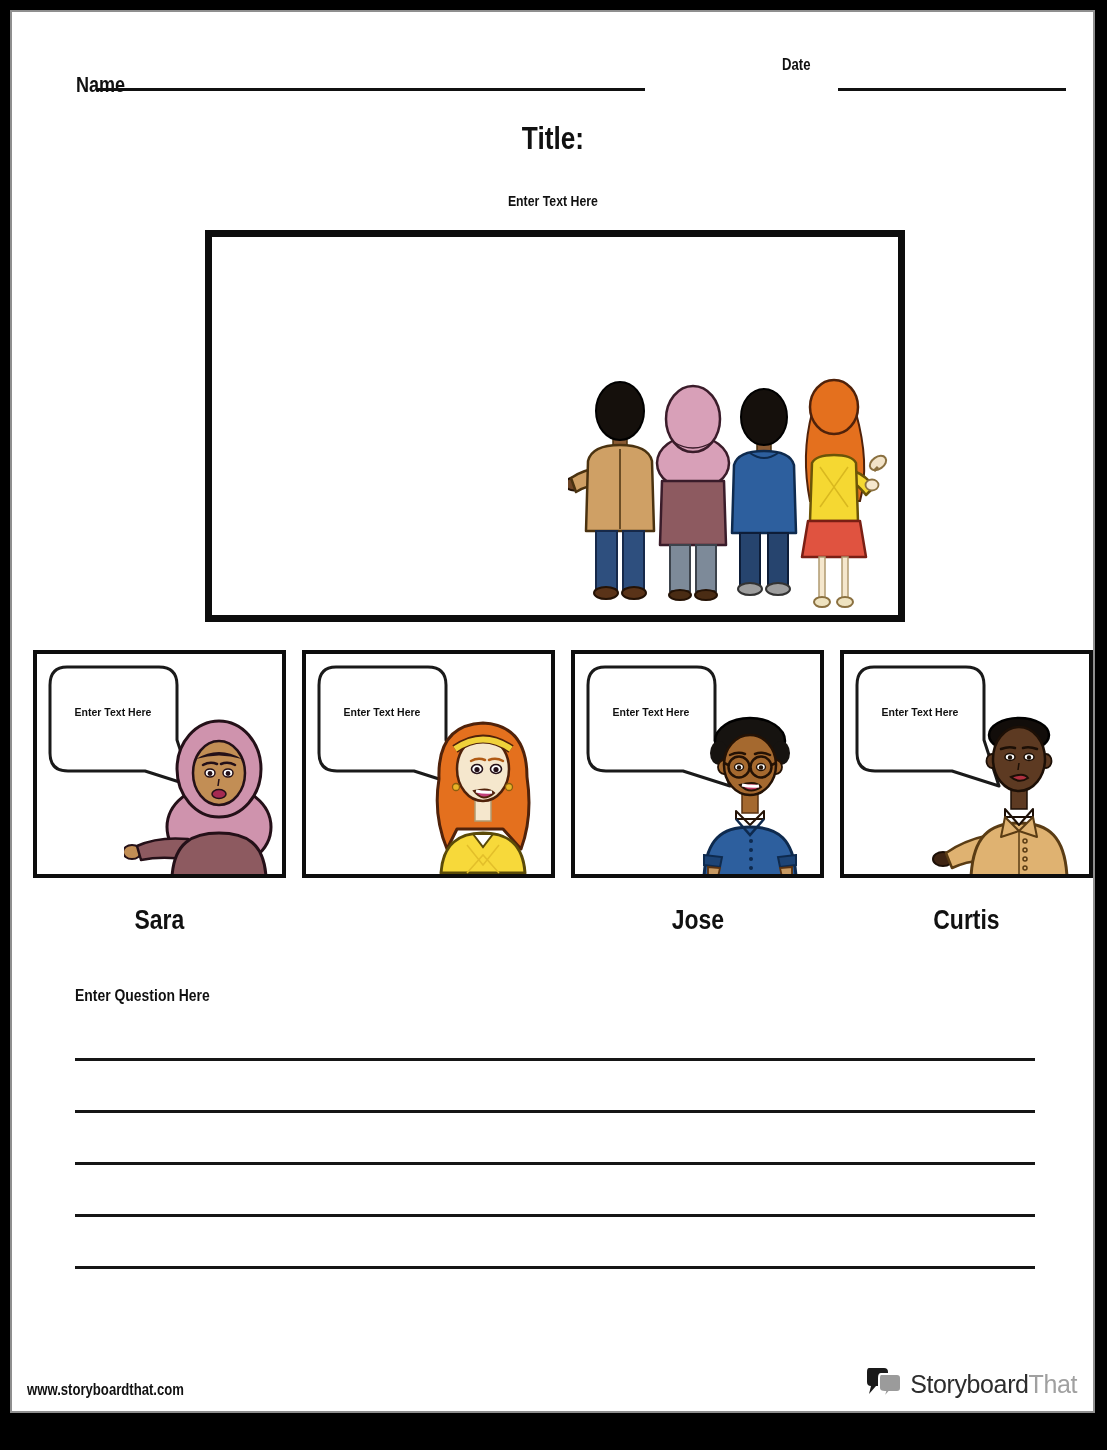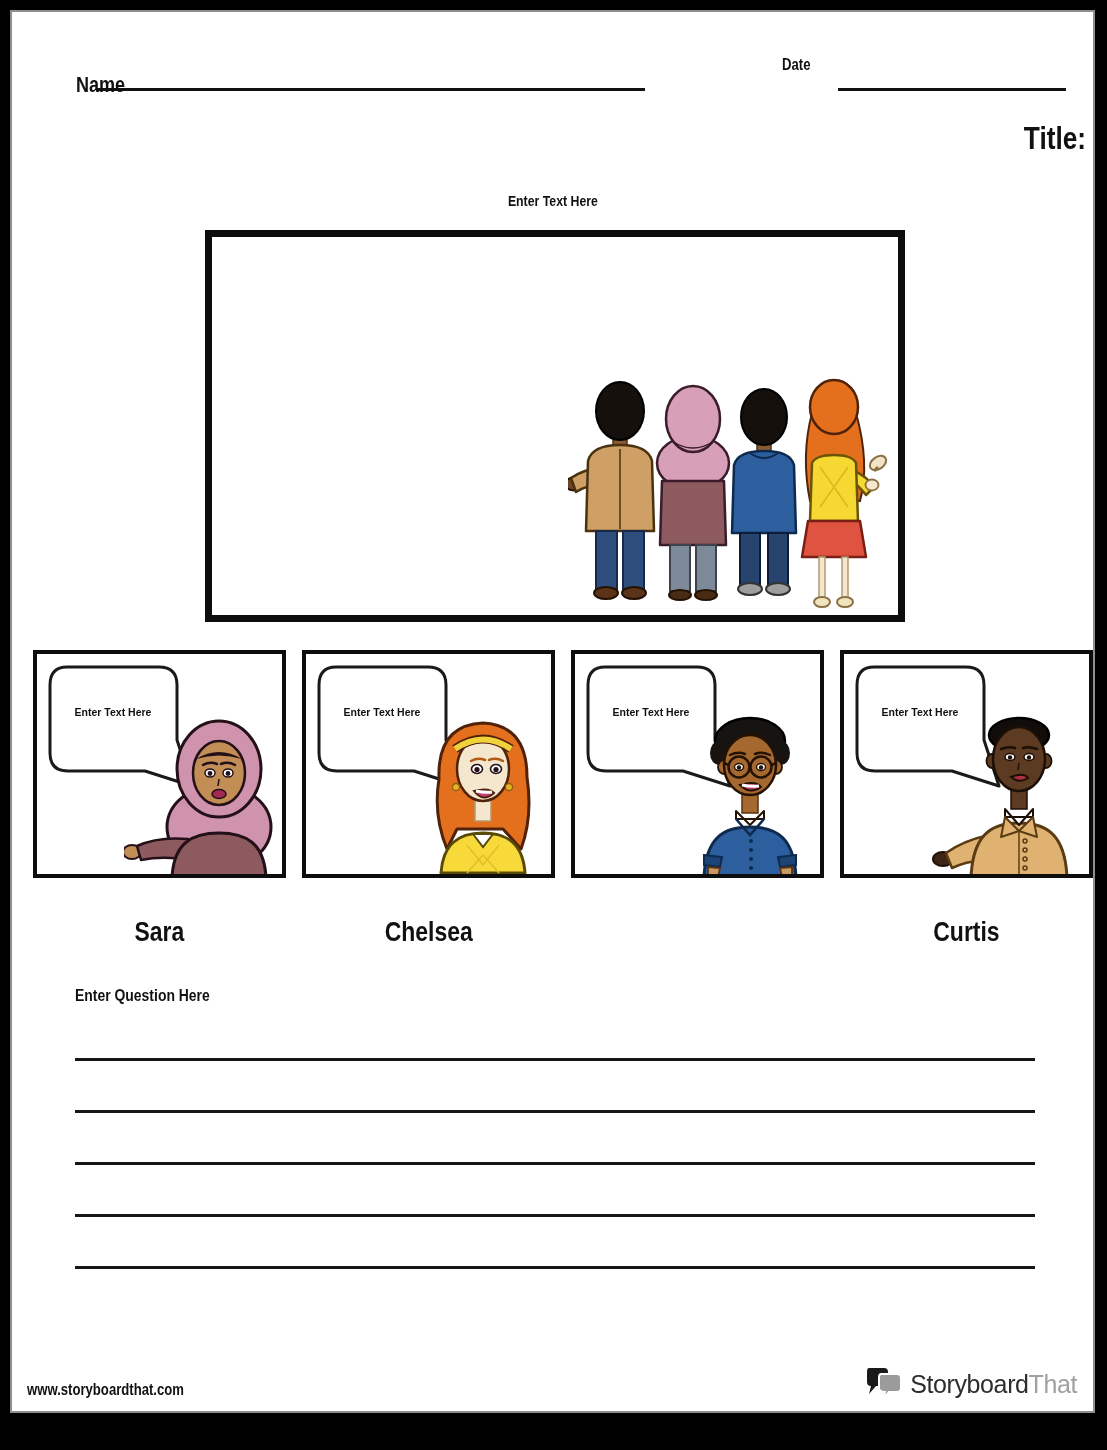--- a/index.html
+++ b/index.html
@@ -16,21 +16,21 @@
   .bold{font-weight:bold;color:#111;}
   .condL{display:inline-block;transform:scaleX(0.82);transform-origin:0 50%;white-space:nowrap;}
   .condC{display:inline-block;transform:scaleX(0.82);transform-origin:50% 50%;white-space:nowrap;}
 
   
   .name-label{position:absolute;left:33px;top:60px;font-size:22px;margin-left:31px;}
   .name-line{position:absolute;left:85px;top:76px;width:548px;border-top:3px solid #111;}
   .date-label{position:absolute;left:770px;top:44px;font-size:16px;}
   .date-line{position:absolute;left:826px;top:76px;width:228px;border-top:3px solid #111;}
 
-  .title-row{position:absolute;left:0;top:108px;width:100%;text-align:right;font-size:32px;}
+  .title-row{position:absolute;left:0;top:108px;width:100%;text-align:center;font-size:32px;}
   .subtitle-row{position:absolute;left:0;top:180px;width:100%;text-align:center;font-size:15px;}
 
   
   .main-frame{
     position:absolute;left:193px;top:218px;width:700px;height:392px;
     background:#fff;border:7px solid #0d0d0d;box-sizing:border-box;
   }
   .group-illustration{position:absolute;right:10px;bottom:4px;width:320px;height:240px;}
 
   
@@ -41,21 +41,21 @@
   .char-box.b0{left:21px;} .char-box.b1{left:290px;} .char-box.b2{left:559px;} .char-box.b3{left:828px;}
   .bubble-wrap{position:absolute;left:10px;top:10px;width:150px;height:145px;}
   .bubble-svg{position:absolute;left:0;top:0;}
   .bubble-text{
     position:absolute;left:10px;top:42px;width:112px;text-align:center;
     font-size:10.5px;font-weight:bold;color:#111;line-height:1.15;
   }
   .char-svg{position:absolute;right:-2px;bottom:-3px;}
 
   .char-name{
-    position:absolute;top:892px;width:253px;text-align:center;font-size:28px;font-weight:bold;color:#111;margin-top:12px;
+    position:absolute;top:892px;width:253px;text-align:center;font-size:28px;font-weight:bold;color:#111;
   }
   .char-name.n0{left:21px;} .char-name.n1{left:290px;} .char-name.n2{left:559px;} .char-name.n3{left:828px;}
 
   
   .question-label{position:absolute;left:63px;top:974px;font-size:17px;}
   .answer-lines{position:absolute;left:63px;top:1046px;width:960px;}
   .answer-line{width:100%;height:0;border-top:3px solid #161616;margin-bottom:49px;}
 
   
   .footer-url{position:absolute;left:15px;top:1369px;font-size:16px;}
@@ -261,21 +261,21 @@
       <path d="M 102,110 L 88,124 L 106,130 Z" fill="#dfb271" stroke="#5a3c14" stroke-width="2" stroke-linejoin="round"></path>
       <circle cx="94" cy="134" r="2" fill="none" stroke="#5a3c14" stroke-width="1.5"></circle>
       <circle cx="94" cy="143" r="2" fill="none" stroke="#5a3c14" stroke-width="1.5"></circle>
       <circle cx="94" cy="152" r="2" fill="none" stroke="#5a3c14" stroke-width="1.5"></circle>
       <circle cx="94" cy="161" r="2" fill="none" stroke="#5a3c14" stroke-width="1.5"></circle>
       <line x1="88" y1="124" x2="88" y2="170" stroke="#5a3c14" stroke-width="1.5"></line>
     </svg>
   </div>
 
   <div class="char-name n0"><span class="condC">Sara</span></div>
-  <div class="char-name n1"><span class="condC">Chelsea</span></div>
+  <div class="char-name n2"><span class="condC">Jose</span></div>
   <div class="char-name n3"><span class="condC">Curtis</span></div>
 
   <div class="question-label bold"><span class="condL">Enter Question Here</span></div>
   <div class="answer-lines" id="answer-lines">
       <div class="answer-line"></div>
       <div class="answer-line"></div>
       <div class="answer-line"></div>
       <div class="answer-line"></div>
       <div class="answer-line"></div>
     </div>

